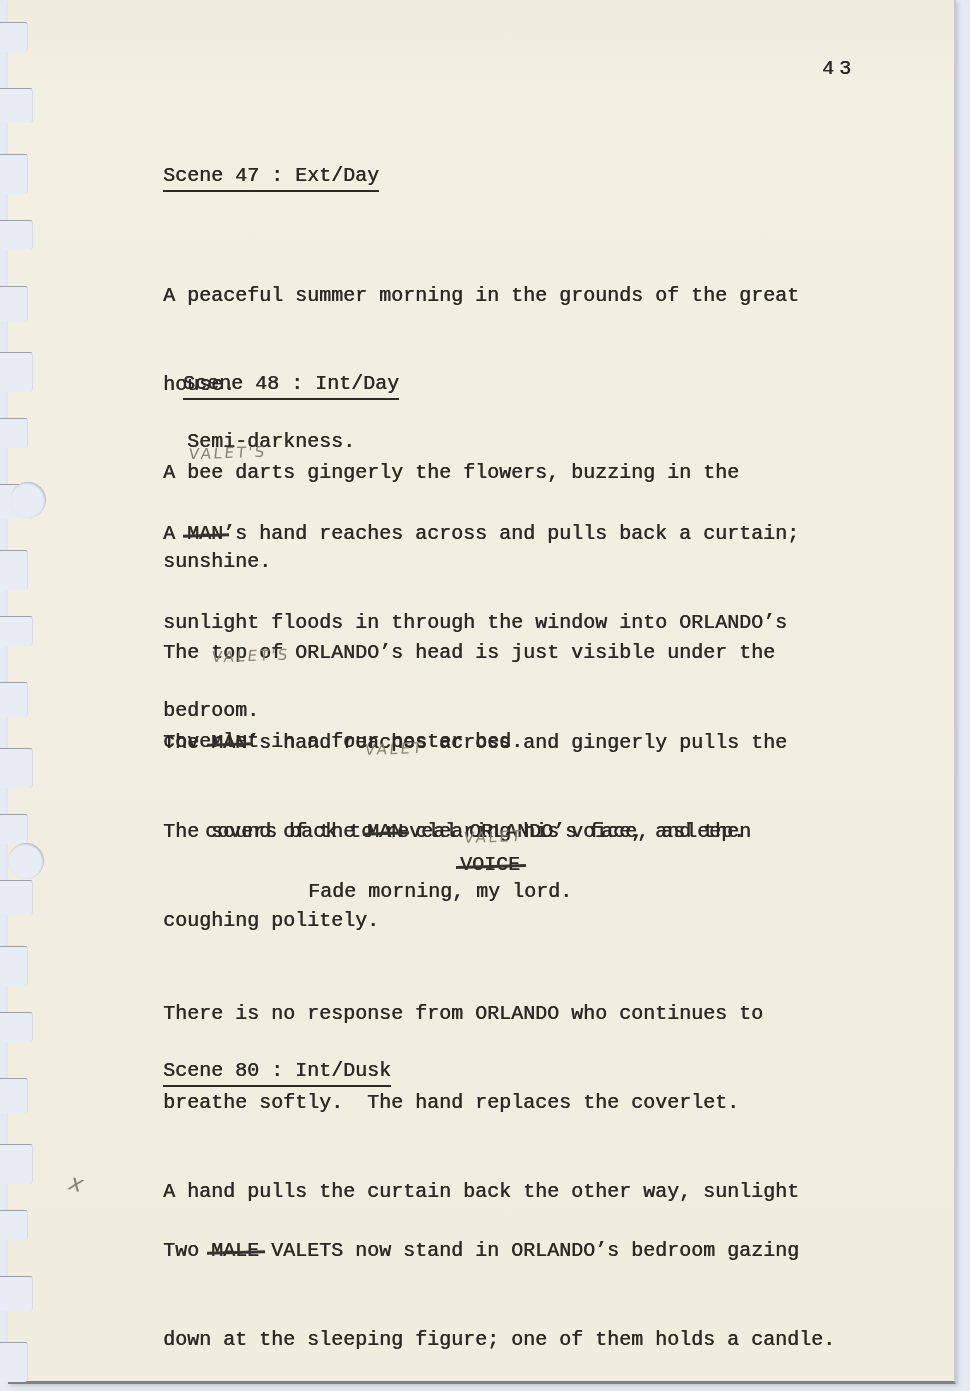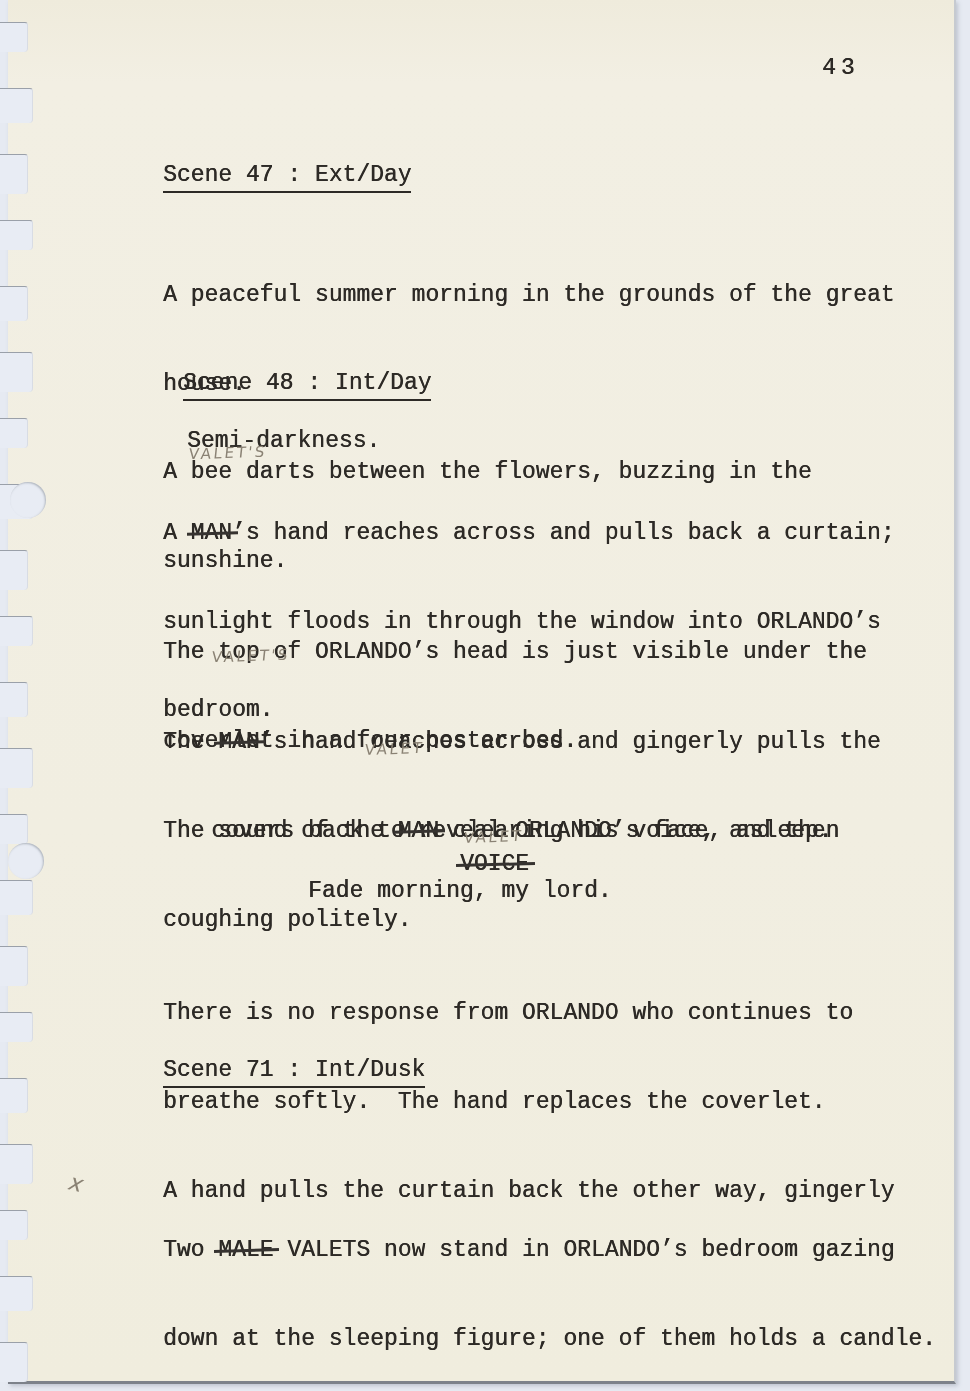--- a/index.html
+++ b/index.html
@@ -39,21 +39,21 @@
     border-radius: 50%;
     background: #e8ecf4;
     box-shadow: inset -1px 1px 2px rgba(130,136,146,.55);
   }
   .hole1 { left: 2px; top: 482px; }
   .hole2 { left: 0px;  top: 843px; }
 
   .typed {
     position: absolute;
     font-family: "Liberation Mono", monospace;
-    font-size: 23px;
+    font-size: 20px;
     line-height: 29.5px;
     color: #2d2a26;
     white-space: pre;
     text-shadow: 0.4px 0 0 #2d2a26;
   }
 
   .page-number { left: 814px; top: 54px; letter-spacing: 5px; }
 
   .heading .u {
     border-bottom: 2px solid #2d2a26;
@@ -122,21 +122,21 @@
     <div class="hole hole1"></div>
     <div class="hole hole2"></div>
 
     <div class="typed page-number">43</div>
 
     <div class="typed heading" style="left:155px; top:161px;"><span class="u">Scene 47 : Ext/Day</span></div>
 
     <div class="typed" style="left:155px; top:222px;">
       <div>A peaceful summer morning in the grounds of the great</div>
       <div>house.</div>
-      <div>A bee darts between the flowers, buzzing in the</div>
+      <div>A bee darts gingerly the flowers, buzzing in the</div>
       <div>sunshine.</div>
     </div>
 
     <div class="typed heading" style="left:155px; top:369px;margin-left:20px;"><span class="u">Scene 48 : Int/Day</span></div>
 
     <div class="typed" style="left:155px; top:427px;margin-left:24px;">Semi-darkness.</div>
 
     <div class="hand" style="left:181px; top:444px;">VALET'S</div>
 
     <div class="typed" style="left:155px; top:460px;">
@@ -166,24 +166,24 @@
 
     <div class="hand" style="left:456px; top:828px;">VALET</div>
     <div class="typed" style="left:452px; top:850px;"><span class="strike">VOICE</span></div>
     <div class="typed" style="left:300px; top:877px;">Fade morning, my lord.</div>
 
     <div class="typed" style="left:155px; top:940px;">
       <div>There is no response from ORLANDO who continues to</div>
       <div>breathe softly.  The hand replaces the coverlet.</div>
     </div>
 
-    <div class="typed heading" style="left:155px; top:1056px;"><span class="u">Scene 71 : Int/Dusk</span></div>
+    <div class="typed heading" style="left:155px; top:1056px;"><span class="u">Scene 80 : Int/Dusk</span></div>
 
     <div class="typed" style="left:155px; top:1118px;">
-      <div>A hand pulls the curtain back the other way, gingerly</div>
+      <div>A hand pulls the curtain back the other way, sunlight</div>
     </div>
 
     <div class="margin-mark">x</div>
 
     <div class="typed" style="left:155px; top:1177px;">
       <div><span>Two </span><span class="strike">MALE</span><span> VALETS now stand in ORLANDO’s bedroom gazing</span></div>
       <div>down at the sleeping figure; one of them holds a candle.</div>
     </div>
 
   </div>

